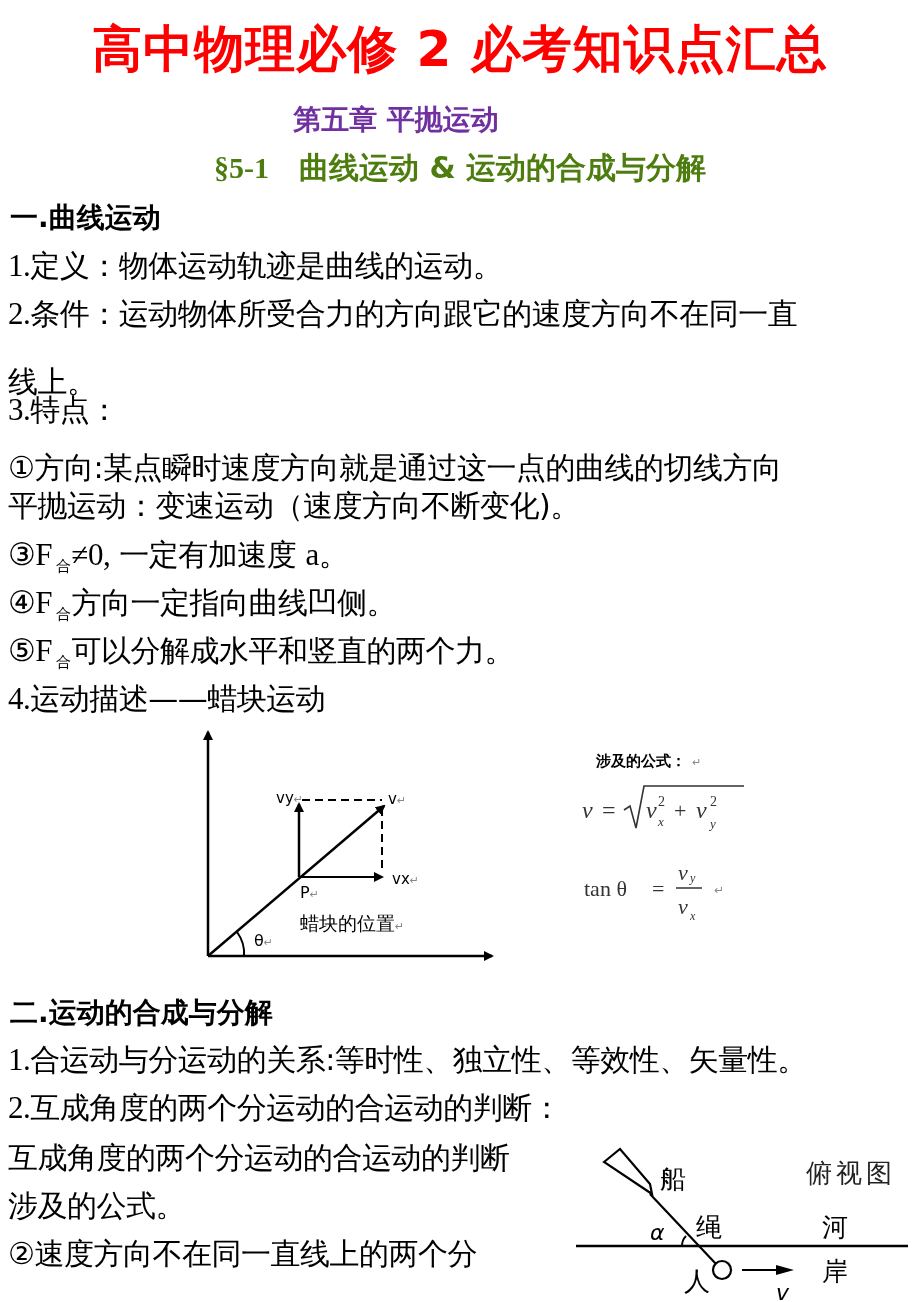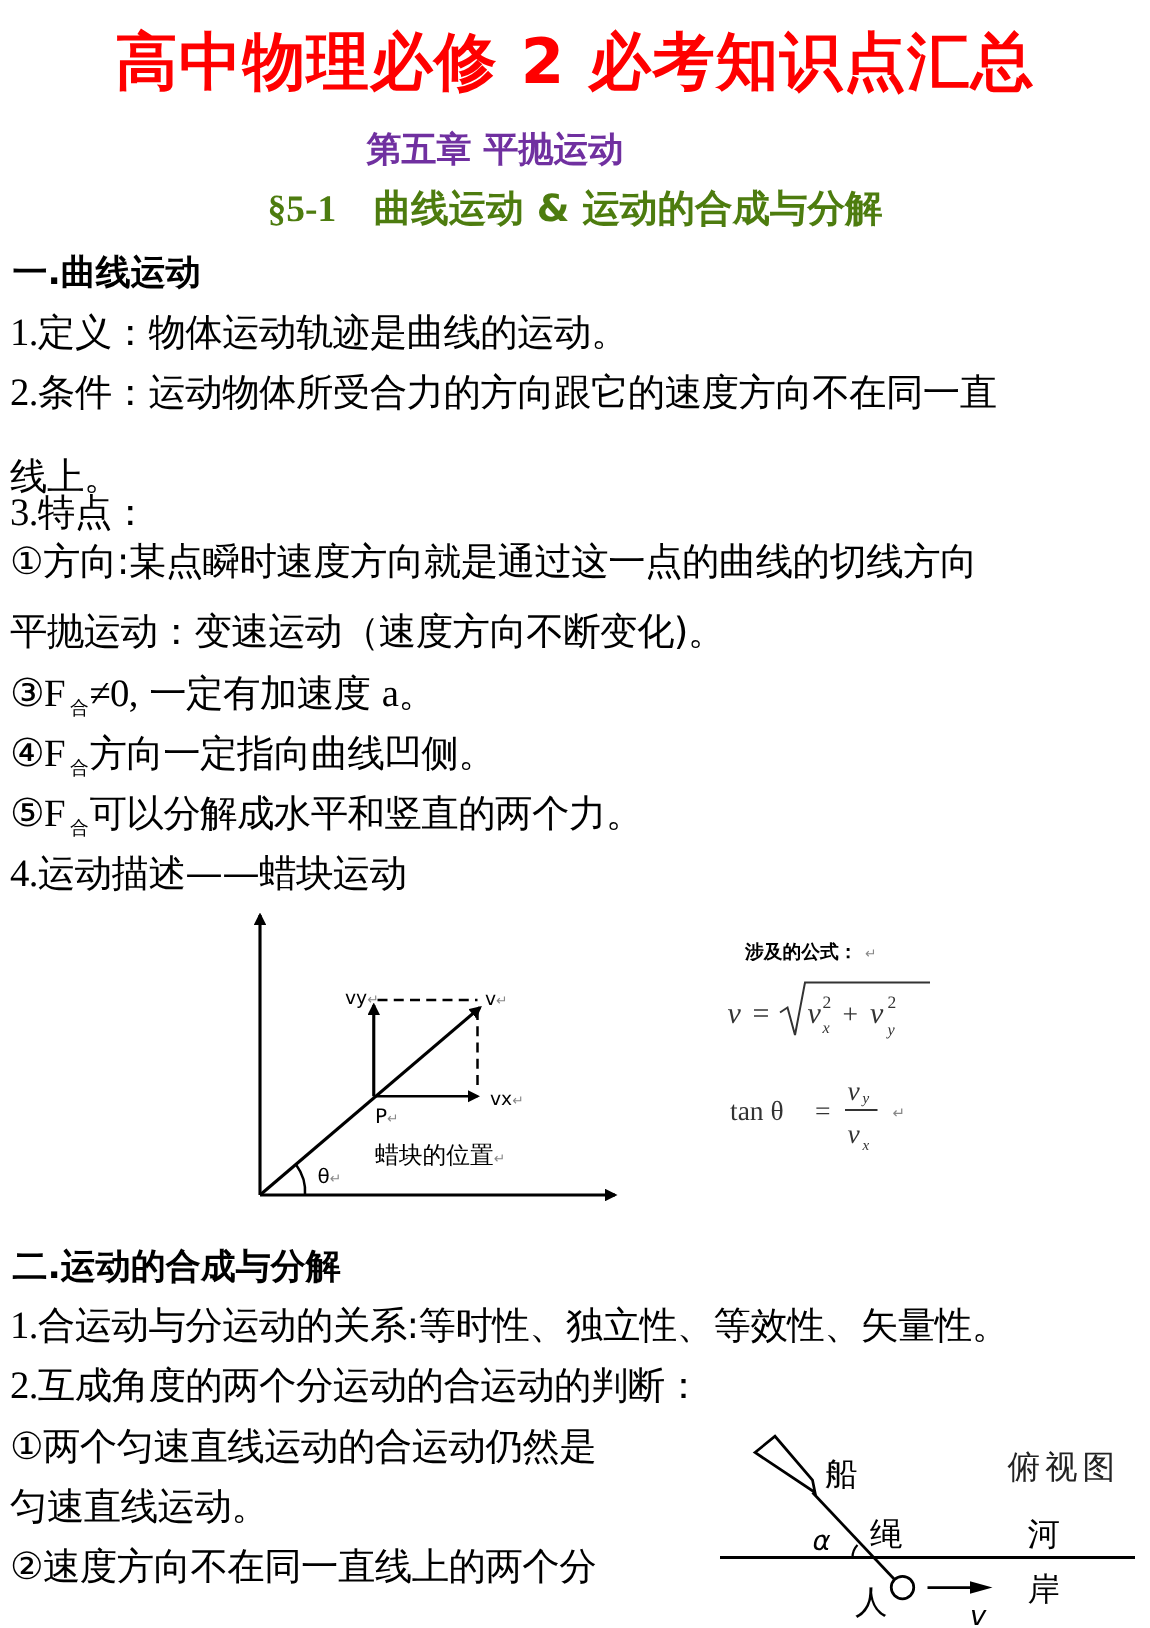--- a/index.html
+++ b/index.html
@@ -45,21 +45,21 @@
 <div class="abs chapter">第五章  平抛运动</div>
 <div class="abs section">
   <span class="num">§5-1</span><span>曲线运动  &amp;  运动的合成与分解</span>
 </div>
 
 <div class="abs h2" style="top:195px;">一.曲线运动</div>
 <div class="abs line" style="top:242px;"><span class="lat">1.</span><span>定义：物体运动轨迹是曲线的运动。</span></div>
 <div class="abs line" style="top:290px;"><span class="lat">2.</span><span>条件：运动物体所受合力的方向跟它的速度方向不在同一直</span></div>
 <div class="abs line" style="top:338px;margin-top:20px;">线上。</div>
 <div class="abs line" style="top:386px;"><span class="lat">3.</span><span>特点：</span></div>
-<div class="abs line" style="top:426px;text-align:center;">①方向:某点瞬时速度方向就是通过这一点的曲线的切线方向</div>
+<div class="abs line" style="top:444px;text-align:center;">①方向:某点瞬时速度方向就是通过这一点的曲线的切线方向</div>
 <div class="abs line" style="top:482px;">平抛运动：变速运动（速度方向不断变化)。</div>
 <div class="abs line" style="top:531px;"><span class="lat">③F</span><span class="sub">合</span><span class="lat">≠0,</span><span>  一定有加速度 </span><span class="lat">a</span><span>。</span></div>
 <div class="abs line" style="top:579px;"><span class="lat">④F</span><span class="sub">合</span><span>方向一定指向曲线凹侧。</span></div>
 <div class="abs line" style="top:627px;"><span class="lat">⑤F</span><span class="sub">合</span><span>可以分解成水平和竖直的两个力。</span></div>
 <div class="abs line" style="top:675px;"><span class="lat">4.</span><span>运动描述——蜡块运动</span></div>
 
 <svg class="abs" style="left:190px; top:720px;" width="320" height="250" viewBox="0 0 320 250">
   <defs>
     <marker id="arr" markerWidth="10" markerHeight="10" refX="8" refY="5" orient="auto" markerUnits="userSpaceOnUse">
       <path d="M0,0 L10,5 L0,10 z" fill="#000"></path>
@@ -109,22 +109,22 @@
   <text x="112" y="30" font-size="12" font-style="italic" class="formula" fill="#333">y</text>
   <line x1="98" y1="36" x2="124" y2="36" stroke="#333" stroke-width="1.5"></line>
   <text x="100" y="62" font-size="22" font-style="italic" class="formula" fill="#333">v</text>
   <text x="112" y="68" font-size="12" font-style="italic" class="formula" fill="#333">x</text>
   <text x="136" y="42" font-size="12" fill="#888">↵</text>
 </svg>
 
 <div class="abs h2" style="top:990px;">二.运动的合成与分解</div>
 <div class="abs line" style="top:1036px;"><span class="lat">1.</span><span>合运动与分运动的关系:等时性、独立性、等效性、矢量性。</span></div>
 <div class="abs line" style="top:1084px;"><span class="lat">2.</span><span>互成角度的两个分运动的合运动的判断：</span></div>
-<div class="abs line" style="top:1134px;">①两个匀速直线运动的合运动仍然是</div>
-<div class="abs line" style="top:1182px;">匀速直线运动。</div>
+<div class="abs line" style="top:1134px;">互成角度的两个分运动的合运动的判断</div>
+<div class="abs line" style="top:1182px;">涉及的公式。</div>
 <div class="abs line" style="top:1230px;">②速度方向不在同一直线上的两个分</div>
 
 <svg class="abs" style="left:570px; top:1130px;" width="350" height="172" viewBox="0 0 350 172">
 
   <path d="M34,32 L50,19 L80,54 L82,64 Z" fill="#fff" stroke="#000" stroke-width="2.2"></path>
 
   <line x1="80" y1="64" x2="146" y2="134" stroke="#000" stroke-width="2.2"></line>
 
   <line x1="6" y1="116" x2="338" y2="116" stroke="#000" stroke-width="2.5"></line>
 

